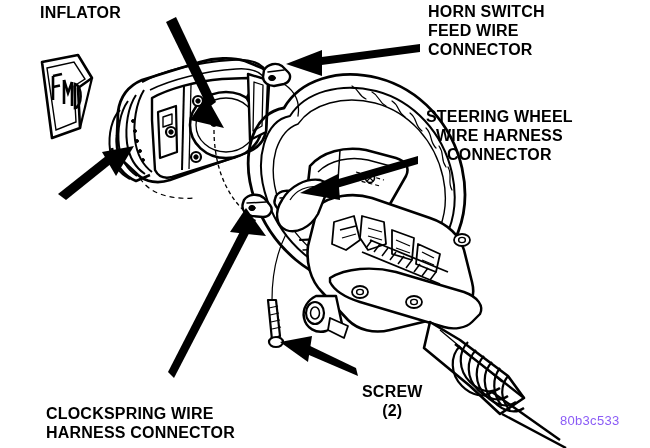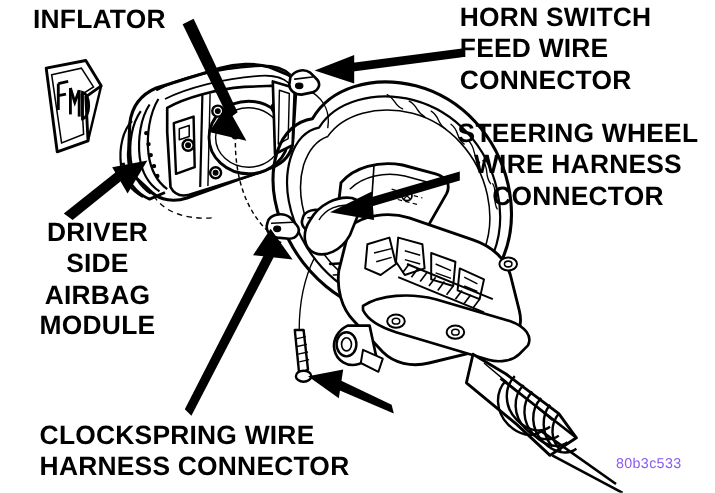--- a/index.html
+++ b/index.html
@@ -13,29 +13,29 @@
 
   .lbl{
     position:absolute;
     font-family:"Liberation Sans", sans-serif;
     font-weight:bold;
     color:#000;
     line-height:1.18;
     letter-spacing:0.2px;
     white-space:pre;
   }
-  .lbl.big{font-size:24px;}
+  .lbl.big{font-size:16px;margin-left:10px;}
   .lbl.ctr{text-align:center;}
   .lbl.lft{text-align:left;}
 
   #lbl-inflator{left:30px;top:4px;}
   #lbl-horn{left:418px;top:3px;text-align:left;}
   #lbl-steer{left:416px;top:108px;text-align:center;}
   #lbl-driver{left:36px;top:198px;text-align:center;}
-  #lbl-clock{left:36px;top:383px;text-align:left;}
+  #lbl-clock{left:36px;top:405px;text-align:left;}
   #lbl-screw{left:352px;top:383px;text-align:center;}
 
   #lbl-code{
     position:absolute;left:560px;top:413px;
     font-family:"Liberation Sans", sans-serif;
     font-size:13px;font-weight:normal;color:#8b5cf6;letter-spacing:0.3px;
   }
 </style>
 </head>
 <body>
@@ -306,24 +306,22 @@
   <div class="lbl big lft" id="lbl-inflator">INFLATOR</div>
 
   <div class="lbl big ctr" id="lbl-horn">HORN SWITCH
 FEED WIRE
 CONNECTOR</div>
 
   <div class="lbl big lft" id="lbl-steer">STEERING WHEEL
 WIRE HARNESS
 CONNECTOR</div>
 
-  <div class="lbl big ctr" id="lbl-driver">DRIVER
-SIDE
-AIRBAG
-MODULE</div>
 
   <div class="lbl big lft" id="lbl-clock">CLOCKSPRING WIRE
 HARNESS CONNECTOR</div>
 
+  <div class="lbl big ctr" id="lbl-screw">SCREW
+(2)</div>
 
   <div id="lbl-code">80b3c533</div>
 
 </div>
 
 </body></html>

